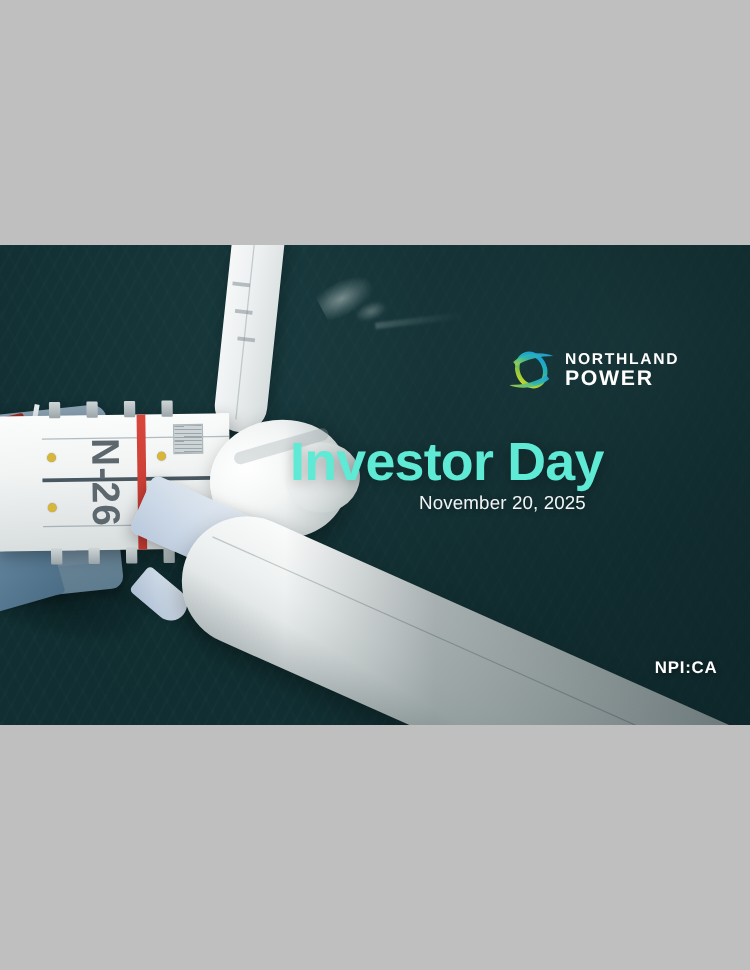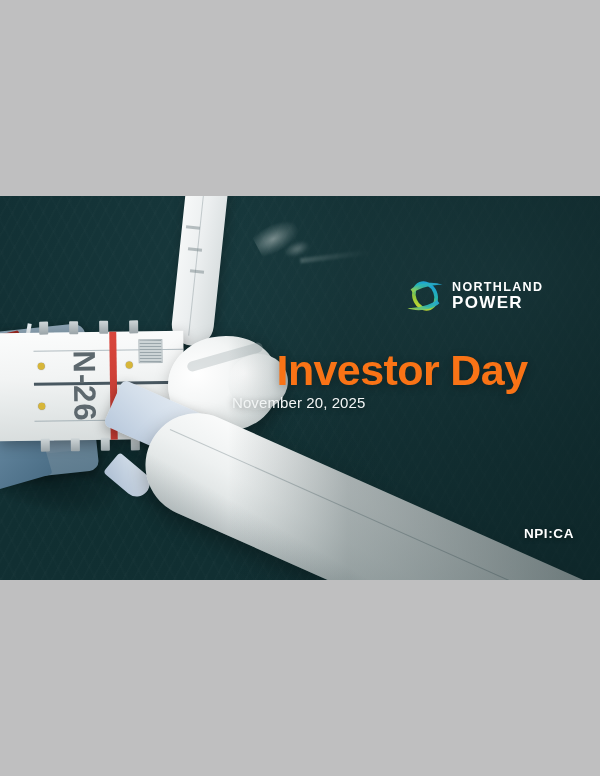--- a/index.html
+++ b/index.html
@@ -390,33 +390,32 @@
     letter-spacing: 1.35px;
   }
   .brand-words .w2 { font-size: 17px; }
 
   
   .headline {
     position: absolute;
     right: 28px;
     top: 150px;
     width: 340px;
-    text-align: center;
-    color: #f97316;
+    color: #5eead4;
     font-size: 43px;
     font-weight: bold;
     letter-spacing: -0.6px;
     text-shadow: 0 2px 10px rgba(0,0,0,0.30);
   }
   .subhead {
     position: absolute;
     right: 28px;
     top: 198px;
     width: 340px;
-    text-align: left;
+    text-align: center;
     color: #f2f5f5;
     font-size: 15px;
     font-weight: normal;
     letter-spacing: 0.1px;
     text-shadow: 0 1px 6px rgba(0,0,0,0.35);
   }
 
   
   .ticker {
     position: absolute;

